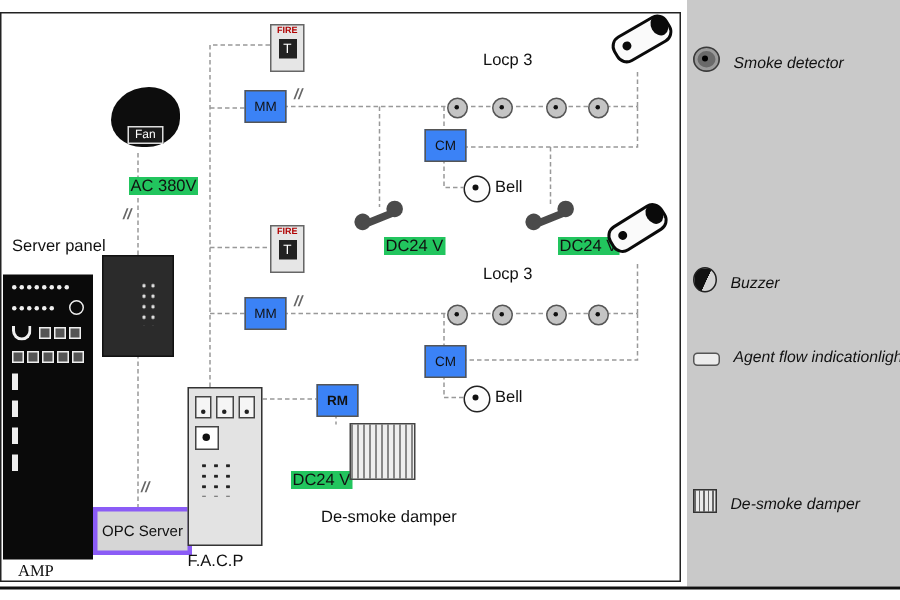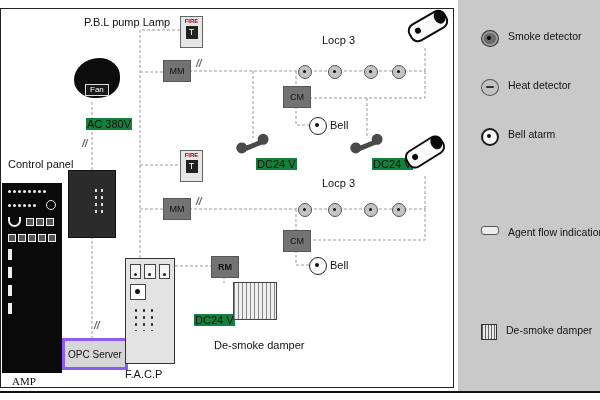--- a/index.html
+++ b/index.html
@@ -1,25 +1,25 @@
 <!DOCTYPE html>
 <html><head>
 <meta charset="utf-8">
 <style>
   html,body{margin:0;padding:0;}
   body{font-family:"Liberation Sans",sans-serif;}
   #stage{position:relative;width:600px;height:400px;background:#fff;overflow:hidden;}
   .lbl{position:absolute;font-size:11px;color:#111;white-space:nowrap;}
-  .lbl.onwire{background:#15803d;padding:0 1px;}
+  .lbl.onwire{background:#22c55e;padding:0 1px;}
   .frame{position:absolute;left:0;top:8px;width:452px;height:378px;border:1.5px solid #222;}
   .bottom-line{position:absolute;left:0;top:391px;width:600px;height:2px;background:#111;}
   svg.wires{position:absolute;left:0;top:0;}
   svg.wires path{fill:none;stroke:#999;stroke-width:1;stroke-dasharray:3 2;}
   
-  .mod{position:absolute;width:26px;height:20px;background:#737373;border:1px solid #555;
+  .mod{position:absolute;width:26px;height:20px;background:#3b82f6;border:1px solid #555;
        font-size:9px;color:#111;display:flex;align-items:center;justify-content:center;}
   .fire-box{position:absolute;width:21px;height:30px;background:#e6e6e6;border:1px solid #666;text-align:center;}
   .fire-word{font-size:6px;color:#b00000;line-height:8px;font-weight:bold;}
   .fire-t{width:12px;height:13px;margin:1px auto 0;background:#222;color:#fff;font-size:9px;line-height:13px;}
   .bell{position:absolute;width:16px;height:16px;border:1.5px solid #222;border-radius:50%;background:#fdfdfd;}
   .bell::after{content:"";position:absolute;left:5px;top:5px;width:4px;height:4px;background:#111;border-radius:50%;}
   .det{position:absolute;width:12px;height:12px;border:1px solid #555;border-radius:50%;background:#c4c4c4;}
   .det::after{content:"";position:absolute;left:4px;top:4px;width:3px;height:3px;background:#111;border-radius:50%;}
   .phone{position:absolute;width:34px;height:14px;transform:rotate(-22deg);}
   .phone::before,.phone::after{content:"";position:absolute;top:0;width:11px;height:11px;background:#4a4a4a;border-radius:50%;}
@@ -57,21 +57,21 @@
   .facp .mini::after{content:"";position:absolute;left:3px;bottom:2px;width:3px;height:3px;background:#222;border-radius:50%;}
   .facp .r2{display:flex;gap:5px;align-items:center;}
   .facp .disp{width:14px;height:14px;background:#fff;border:1px solid #444;position:relative;}
   .facp .disp::after{content:"";position:absolute;left:4px;top:4px;width:5px;height:5px;background:#111;border-radius:50%;}
   .facp .keypad{width:24px;height:26px;background-image:radial-gradient(#222 1.2px,transparent 1.4px);
                 background-size:8px 7px;background-position:2px 2px;}
   .opc{position:absolute;left:62px;top:338px;width:60px;height:26px;background:#d6d6d6;border:3px solid #8b5cf6;
        font-size:10px;display:flex;align-items:center;justify-content:center;color:#111;}
   
   .legend{position:absolute;left:458px;top:0;width:142px;height:391px;background:#c9c9c9;}
-  .lgrow{position:absolute;left:0;width:142px;height:18px;display:flex;align-items:flex-start;gap:9px;padding-left:23px;box-sizing:border-box;}
+  .lgrow{position:absolute;left:0;width:142px;height:18px;display:flex;align-items:flex-end;gap:9px;padding-left:4px;box-sizing:border-box;font-style:italic;}
   .lg-label{font-size:10.5px;color:#111;white-space:nowrap;}
   .ico{display:inline-block;position:relative;flex:0 0 auto;}
   .ico-smoke{width:16px;height:15px;border-radius:50%;background:#6a6a6a;box-shadow:inset 0 0 0 2px #9a9a9a;border:1px solid #3a3a3a;}
   .ico-smoke::after{content:"";position:absolute;left:5px;top:5px;width:4px;height:4px;border-radius:50%;background:#000;}
   .ico-heat{width:16px;height:15px;border-radius:50%;background:#c2c2c2;border:1px solid #555;}
   .ico-heat::after{content:"";position:absolute;left:4px;top:6px;width:8px;height:2px;background:#333;border-radius:1px;}
   .ico-bell{width:14px;height:14px;border-radius:50%;background:#f8f8f8;border:2px solid #1a1a1a;}
   .ico-bell::after{content:"";position:absolute;left:4px;top:4px;width:4px;height:4px;border-radius:50%;background:#111;}
   .ico-buzzer{width:14px;height:15px;border-radius:50%;background:linear-gradient(115deg,#111 55%,#d5d5d5 56%);border:1px solid #222;}
   .ico-aflow{width:16px;height:7px;border-radius:3px;background:#ececec;border:1px solid #555;}
@@ -103,42 +103,41 @@
     <path d="M296,250 L296,265 L309,265"></path>
     <path d="M175,266 L211,266"></path>
     <path d="M224,276 L224,283"></path>
     <path d="M92,170 L92,100"></path>
     <path d="M92,236 L92,338"></path>
     <path d="M122,348 L125,348"></path>
     <path d="M253,71 L253,138"></path>
     <path d="M367,98 L367,138"></path>
   </svg>
 
-  <div class="lbl" style="left:84px;top:16px;">P.B.L pump Lamp</div>
 
   <div class="fire-box" style="left:180px;top:16px;">
     <div class="fire-word">FIRE</div>
     <div class="fire-t">T</div>
   </div>
   <div class="fire-box" style="left:180px;top:150px;">
     <div class="fire-word">FIRE</div>
     <div class="fire-t">T</div>
   </div>
 
   <div class="mod" style="left:163px;top:60px;">MM</div>
   <div class="mod" style="left:163px;top:198px;">MM</div>
   <div class="mod" style="left:283px;top:86px;">CM</div>
   <div class="mod" style="left:283px;top:230px;">CM</div>
   <div class="mod" style="left:211px;top:256px;font-weight:bold;">RM</div>
 
   <div class="fan-blob"></div>
   <div class="fan-tag">Fan</div>
   <div class="lbl onwire" style="left:86px;top:118px;">AC 380V</div>
 
-  <div class="lbl" style="left:8px;top:158px;">Control panel</div>
+  <div class="lbl" style="left:8px;top:158px;">Server panel</div>
   <div class="cp-box">
     <div class="cp-grid"></div>
   </div>
 
   <div class="amp">
     <div class="amp-row">
         <span class="d"></span>
         <span class="d"></span>
         <span class="d"></span>
         <span class="d"></span>
@@ -233,27 +232,23 @@
   <span class="slash" style="left:196px;top:58px;">//</span>
   <span class="slash" style="left:196px;top:196px;">//</span>
   <span class="slash" style="left:82px;top:138px;">//</span>
   <span class="slash" style="left:94px;top:320px;">//</span>
 
   <div class="legend">
     <div class="lgrow" style="top:30px;">
       <span class="ico ico-smoke"></span>
       <span class="lg-label">Smoke detector</span>
     </div>
-    <div class="lgrow" style="top:79px;">
-      <span class="ico ico-heat"></span>
-      <span class="lg-label">Heat detector</span>
-    </div>
-    <div class="lgrow" style="top:128px;">
-      <span class="ico ico-bell"></span>
-      <span class="lg-label">Bell atarm</span>
+    <div class="lgrow" style="top:177px;">
+      <span class="ico ico-buzzer"></span>
+      <span class="lg-label">Buzzer</span>
     </div>
     <div class="lgrow" style="top:226px;">
       <span class="ico ico-aflow"></span>
       <span class="lg-label">Agent flow indicationlight</span>
     </div>
     <div class="lgrow" style="top:324px;">
       <span class="ico ico-damper"></span>
       <span class="lg-label">De-smoke damper</span>
     </div>
   </div>

